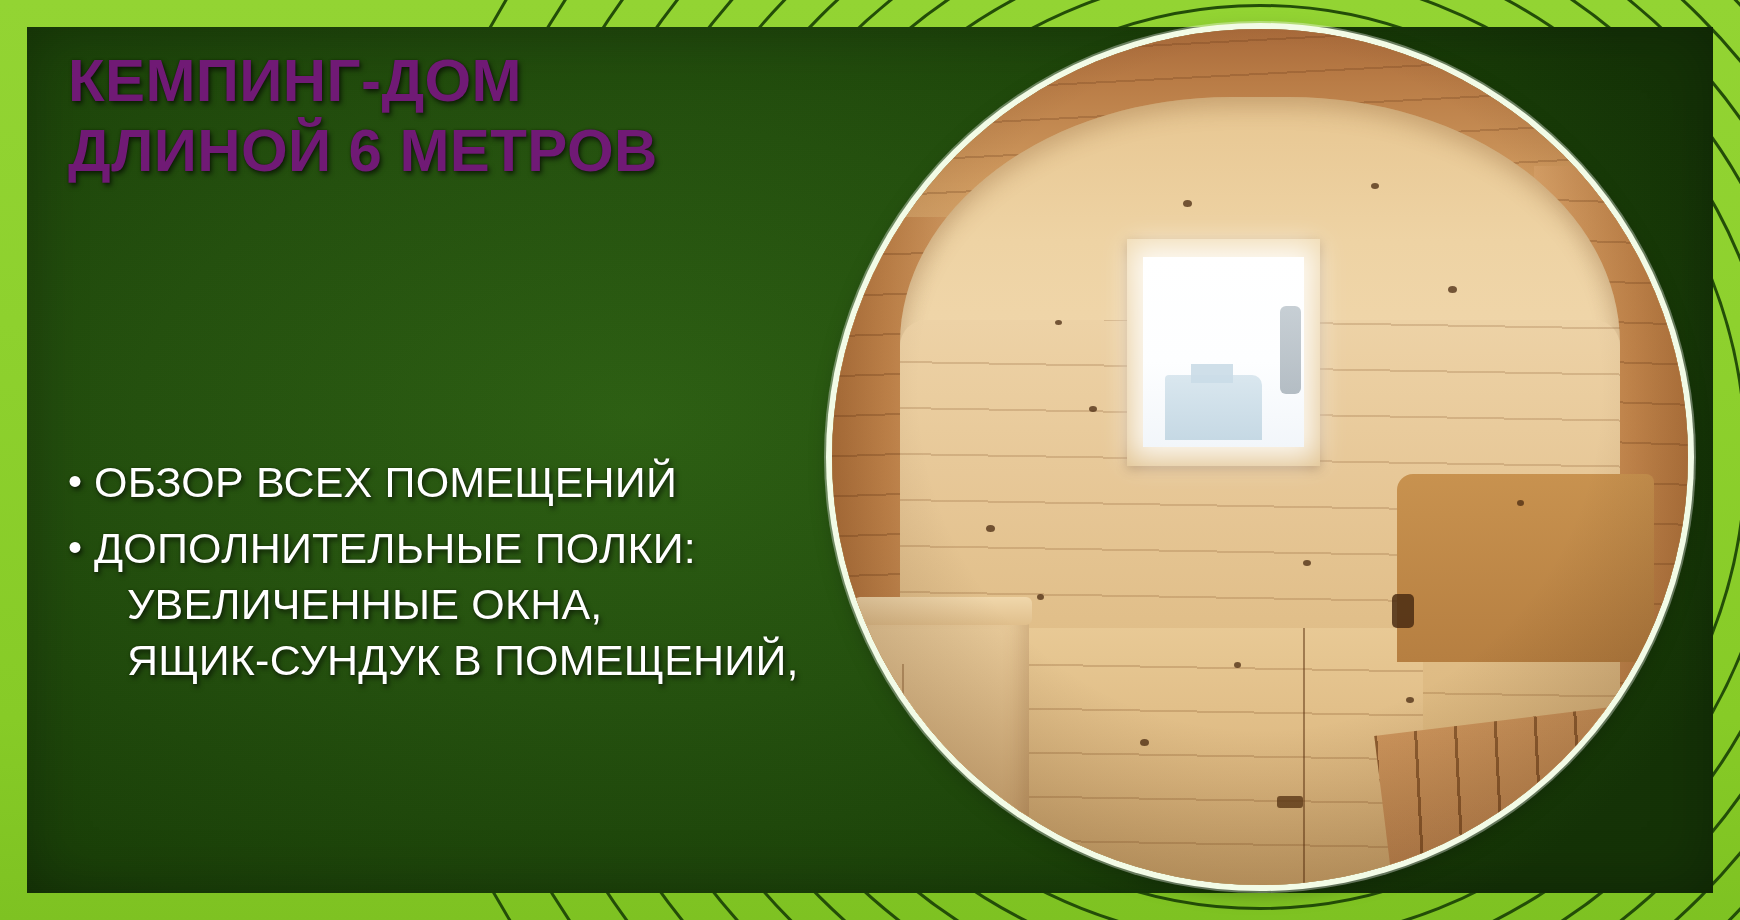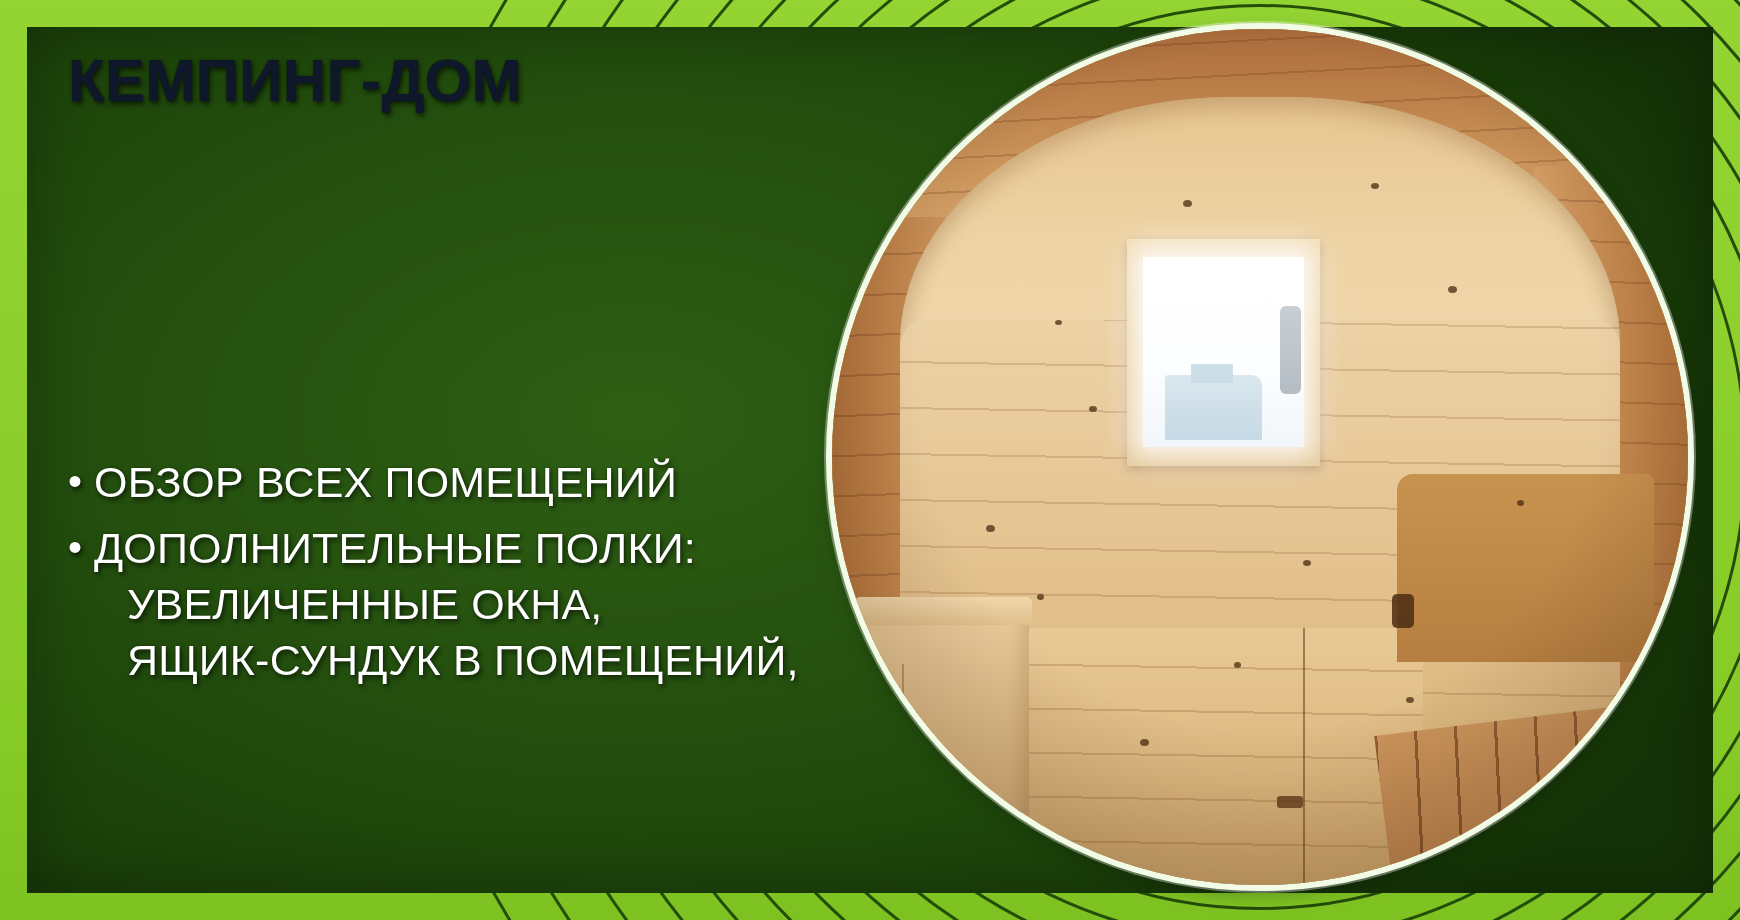--- a/index.html
+++ b/index.html
@@ -24,21 +24,21 @@
 
   
   .panel{position:absolute;left:27px;top:27px;width:1686px;height:866px;
      background:
        radial-gradient(ellipse 70% 80% at 36% 45%, #2d5f13 0%, #24500e 42%, #1a4008 78%, #143206 100%);
      box-shadow:inset 0 0 60px rgba(0,0,0,.28);}
   .panel-noise{position:absolute;inset:0;opacity:.35;
      background:repeating-linear-gradient(0deg,rgba(255,255,255,.012) 0 1px,rgba(0,0,0,.012) 1px 2px);}
 
   
-  .textblock{position:absolute;left:68px;top:46px;width:740px;color:#0f172a;}
+  .textblock{position:absolute;left:68px;top:46px;width:740px;color:#701a75;}
   .headline{font-weight:bold;font-size:60px;line-height:1.17;
      letter-spacing:.4px;text-transform:uppercase;
      text-shadow:2px 3px 5px rgba(0,0,0,.60), 0 0 2px rgba(0,0,0,.4);}
   .headline div{white-space:nowrap;}
 
   .bullets{position:absolute;left:68px;top:455px;width:790px;color:#fff;
      font-size:43px;line-height:1.30;letter-spacing:.2px;
      text-shadow:2px 3px 5px rgba(0,0,0,.60), 0 0 2px rgba(0,0,0,.4);}
   .bullet{display:flex;align-items:flex-start;margin-bottom:10px;}
   .bullet .dot{flex:0 0 auto;width:26px;font-size:40px;line-height:1.30;}
@@ -160,20 +160,21 @@
     <div class="arc" style="width: 1760px; height: 1760px; left: 1260px; top: 457px; transform: translate(-50%, -50%);"></div>
   </div>
 
   <div class="panel">
     <div class="panel-noise"></div>
   </div>
 
   <div class="textblock">
     <div class="headline">
       <div>КЕМПИНГ-ДОМ</div>
+      <div>ДЛИНОЙ 6 МЕТРОВ</div>
     </div>
   </div>
 
   <div class="bullets">
 
     <div class="bullet">
       <span class="dot">•</span>
       <span class="btext">
         <span>ОБЗОР ВСЕХ ПОМЕЩЕНИЙ</span>
       </span>

